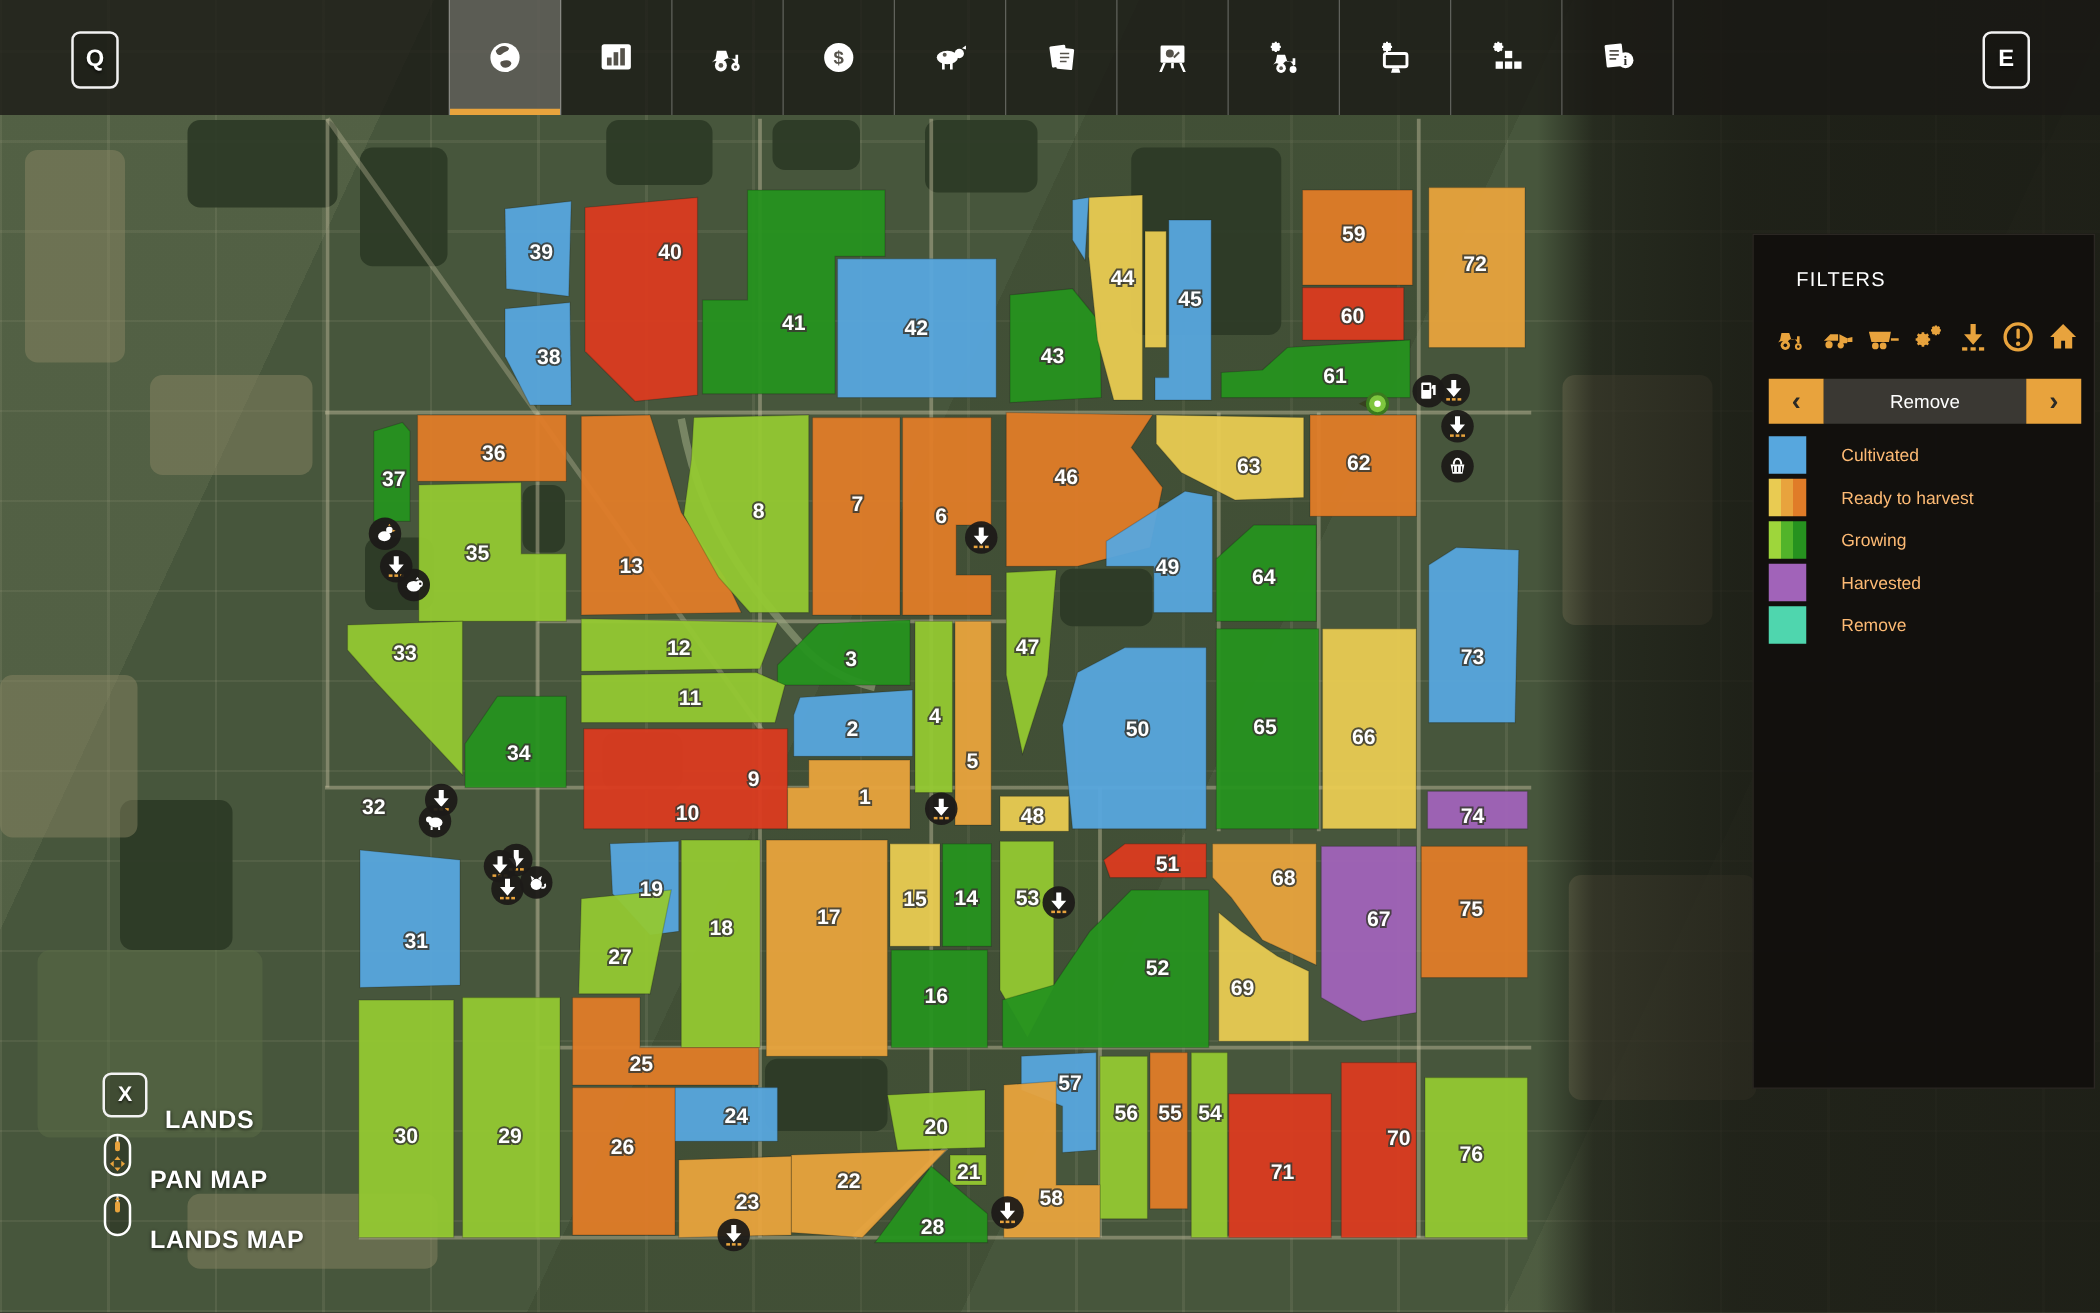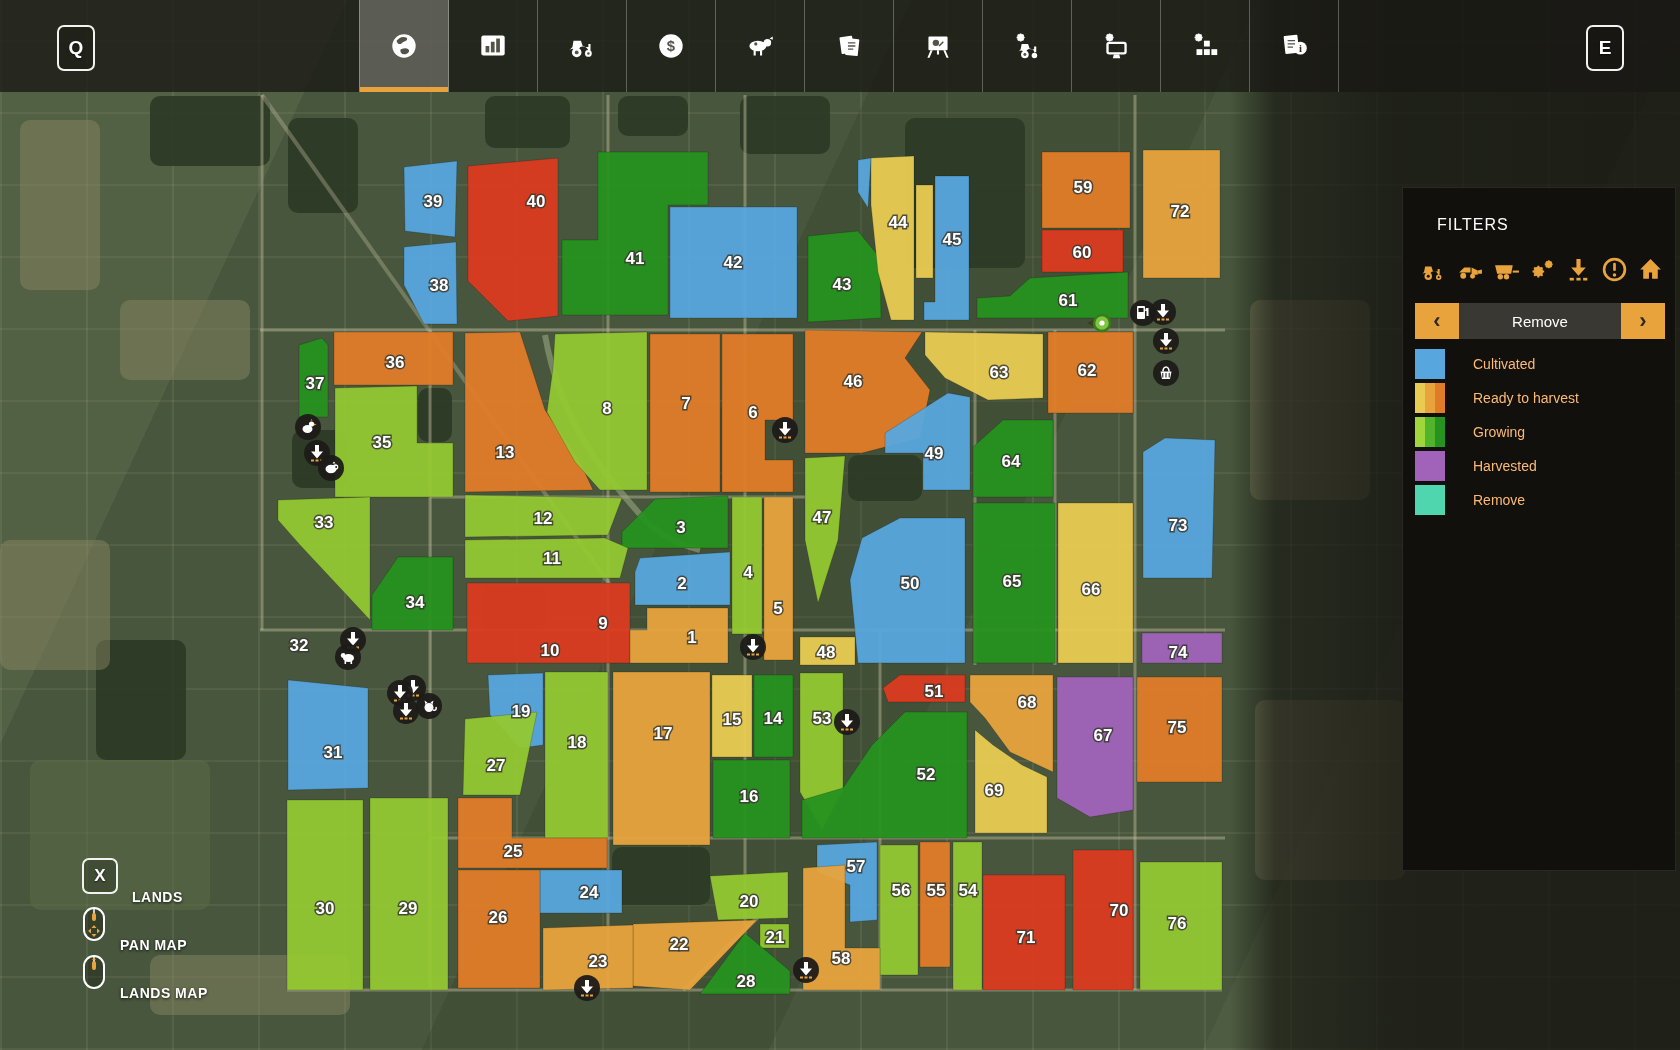--- a/index.html
+++ b/index.html
@@ -46,21 +46,21 @@
   .sel-label{flex:1;background:#3a3833;color:#fff;font-size:15px;display:flex;
              align-items:center;justify-content:center;}
   .legend{margin:8px 0 0 12px;}
   .lrow{display:flex;align-items:center;height:34px;}
   .swatch{width:30px;height:30px;flex:none;}
   .ltext{color:#fdba74;font-size:14px;margin-left:28px;}
   
   .controls{position:absolute;left:82px;top:852px;z-index:4;}
   .crow{display:flex;align-items:center;height:48px;gap:14px;}
   .crow .keybadge{width:32px;height:32px;font-size:17px;}
-  .clabel{color:#fff;font-size:14px;font-weight:bold;text-shadow:0 1px 3px rgba(0,0,0,.8);letter-spacing:.5px;margin-top:41px;}
+  .clabel{color:#fff;font-size:20px;font-weight:bold;text-shadow:0 1px 3px rgba(0,0,0,.8);letter-spacing:.5px;margin-top:41px;}
   .micon{width:24px;height:36px;flex:none;}
 </style>
 </head>
 <body>
 
 <div class="map-bg"></div>
 
 <div class="patch forest" style="left:150px;top:96px;width:120px;height:70px"></div>
 <div class="patch forest" style="left:288px;top:118px;width:70px;height:95px"></div>
 <div class="patch forest" style="left:485px;top:96px;width:85px;height:52px"></div>

